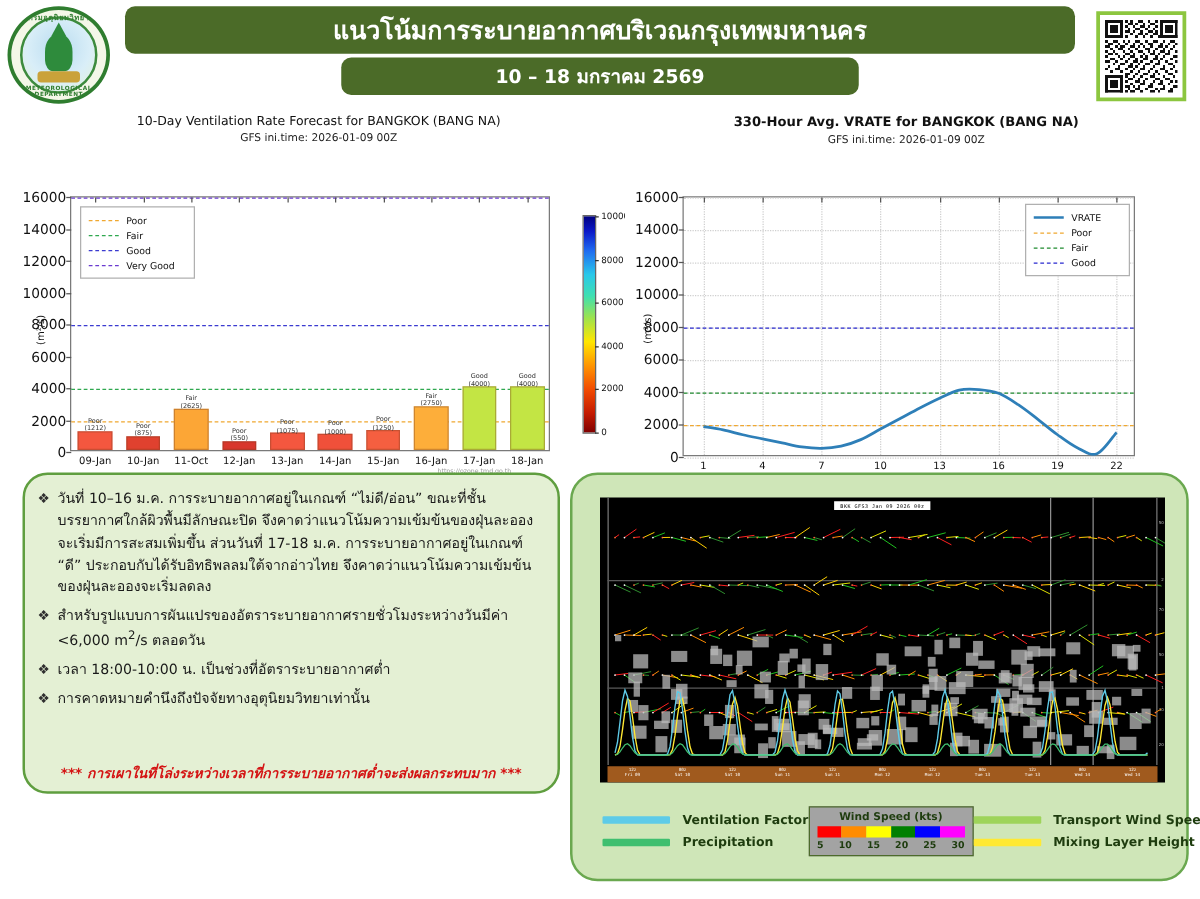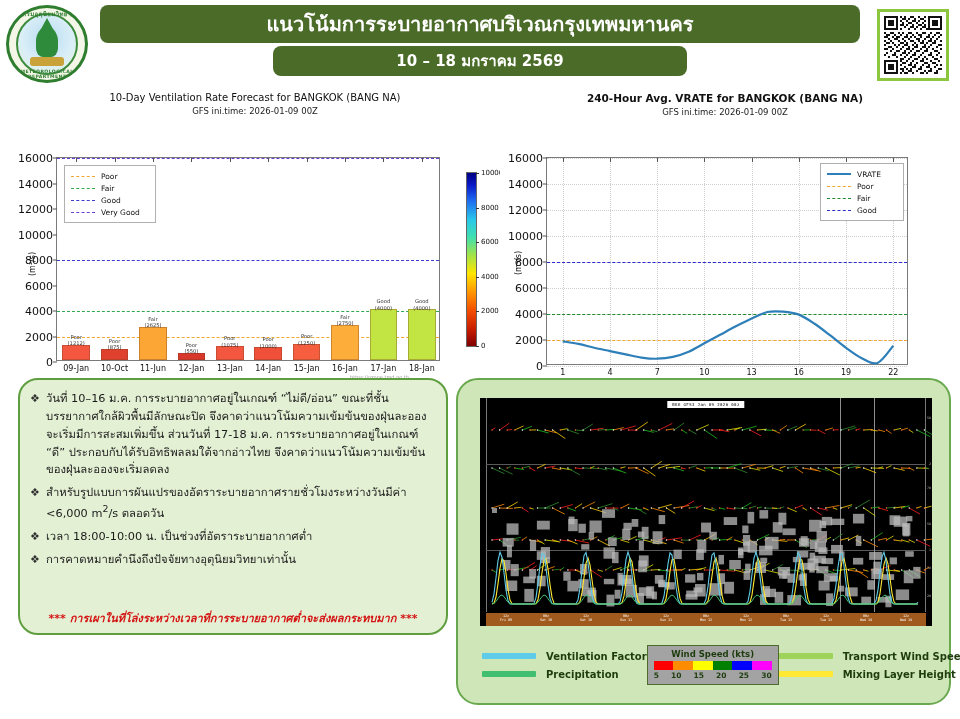--- a/index.html
+++ b/index.html
@@ -446,25 +446,25 @@
           <div class="hline" style="top: 178.5px; border-color: rgb(240, 168, 48);"></div>
           <div class="hline" style="top: 153px; border-color: rgb(47, 168, 79);"></div>
           <div class="hline" style="top: 102px; border-color: rgb(59, 59, 208);"></div>
           <div class="hline" style="top: 0px; border-color: rgb(106, 59, 208);"></div>
           <div class="bar" style="left: 5.376px; width: 27.648px; height: 15.453px; background: rgb(244, 87, 63);"></div>
           <div class="bar-lab" style="left: 19.2px; top: 175.547px;">Poor<br>(1212)</div>
           <div class="xtick" style="left: 19.2px;">09-Jan</div>
           <div class="xtick-mark" style="left: 19.2px;"></div>
           <div class="bar" style="left: 43.776px; width: 27.648px; height: 11.1562px; background: rgb(224, 65, 47);"></div>
           <div class="bar-lab" style="left: 57.6px; top: 179.844px;">Poor<br>(875)</div>
-          <div class="xtick" style="left: 57.6px;">10-Oct</div>
+          <div class="xtick" style="left: 57.6px;">10-Jan</div>
           <div class="xtick-mark" style="left: 57.6px;"></div>
           <div class="bar" style="left: 82.176px; width: 27.648px; height: 33.4688px; background: rgb(252, 166, 54);"></div>
           <div class="bar-lab" style="left: 96px; top: 157.531px;">Fair<br>(2625)</div>
-          <div class="xtick" style="left: 96px;">11-Jun</div>
+          <div class="xtick" style="left: 96px;">11-Oct</div>
           <div class="xtick-mark" style="left: 96px;"></div>
           <div class="bar" style="left: 120.576px; width: 27.648px; height: 7.0125px; background: rgb(216, 55, 44);"></div>
           <div class="bar-lab" style="left: 134.4px; top: 183.988px;">Poor<br>(550)</div>
           <div class="xtick" style="left: 134.4px;">12-Jan</div>
           <div class="xtick-mark" style="left: 134.4px;"></div>
           <div class="bar" style="left: 158.976px; width: 27.648px; height: 13.7062px; background: rgb(244, 87, 63);"></div>
           <div class="bar-lab" style="left: 172.8px; top: 177.294px;">Poor<br>(1075)</div>
           <div class="xtick" style="left: 172.8px;">13-Jan</div>
           <div class="xtick-mark" style="left: 172.8px;"></div>
           <div class="bar" style="left: 197.376px; width: 27.648px; height: 12.75px; background: rgb(240, 80, 58);"></div>
@@ -518,21 +518,21 @@
         <div class="legend-row">
           <span class="legend-swatch" style="border-color:#6a3bd0"></span>
           <span class="legend-txt">Very Good</span>
         </div>
       </div>
     </div>
   </div>
 
   <div class="chart-box" style="left:500px; top:92px; width:450px; height:285px;">
 
-    <div class="chart-title bold">240-Hour Avg. VRATE for BANGKOK (BANG NA)</div>
+    <div class="chart-title bold">330-Hour Avg. VRATE for BANGKOK (BANG NA)</div>
     <div class="chart-sub">GFS ini.time: 2026-01-09 00Z</div>
 
     <div class="plot">
       <div class="plot-frame" id="lineFrame" style="left:46px; top:40px; width:362px; height:208px;">
           <div class="gridh" style="top: 208px;"></div>
           <div class="ytick" style="top: 208px;">0</div>
           <div class="ytick-mark" style="top: 208px;"></div>
           <div class="gridh" style="top: 182px;"></div>
           <div class="ytick" style="top: 182px;">2000</div>
           <div class="ytick-mark" style="top: 182px;"></div>

